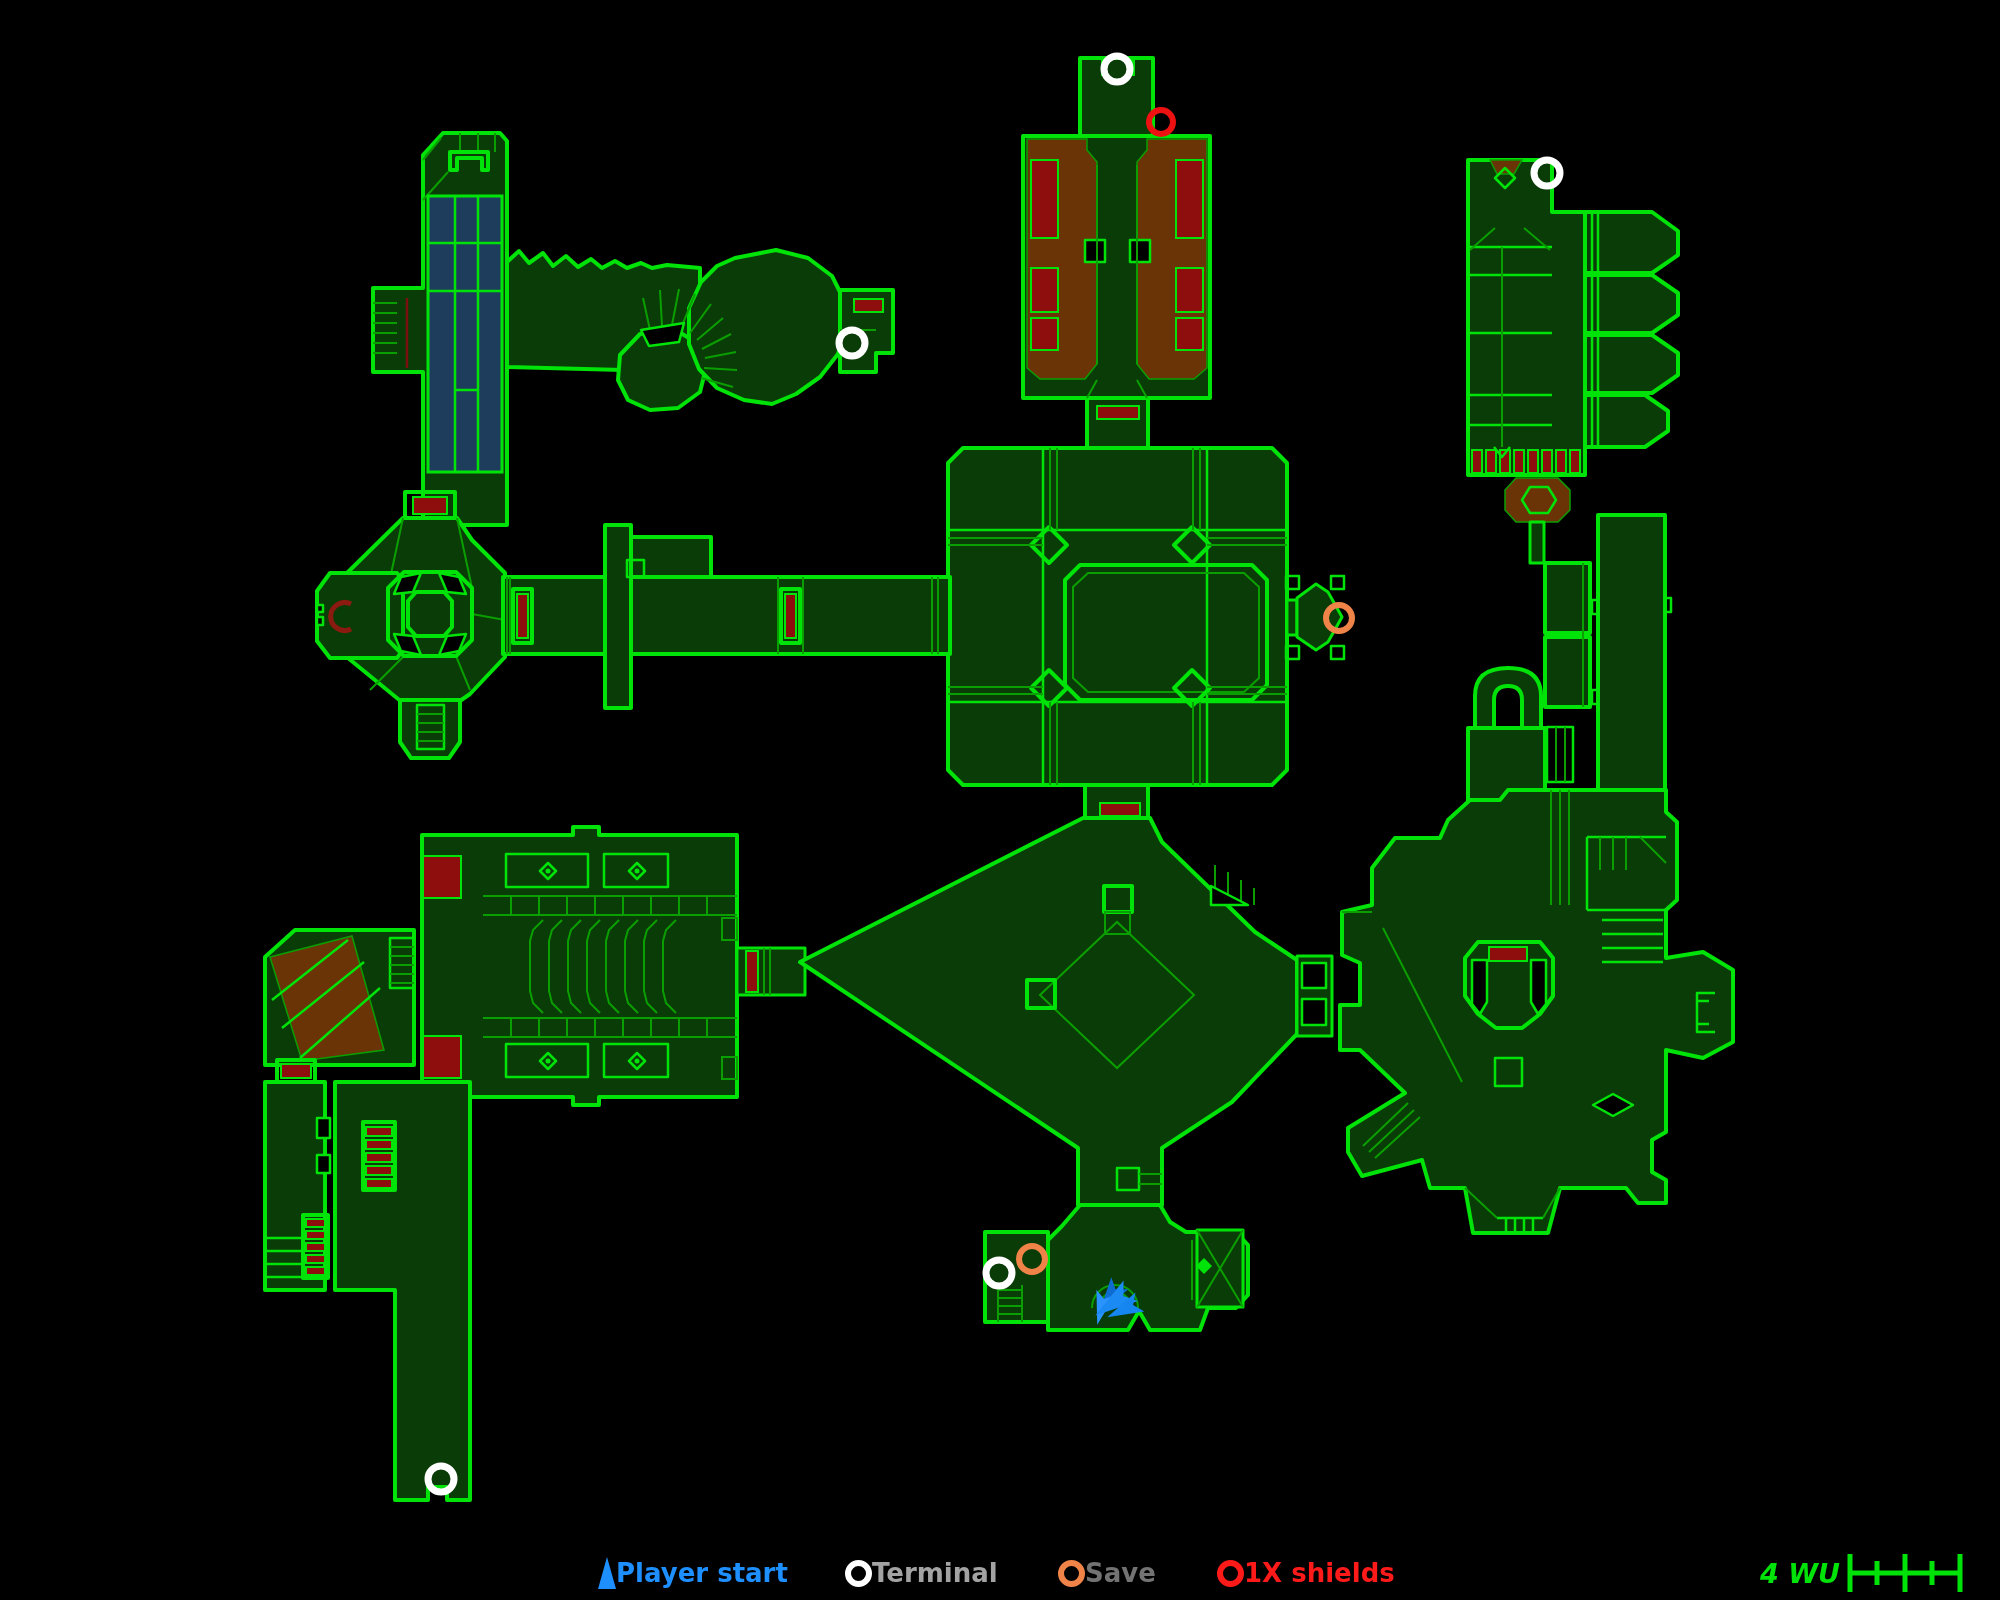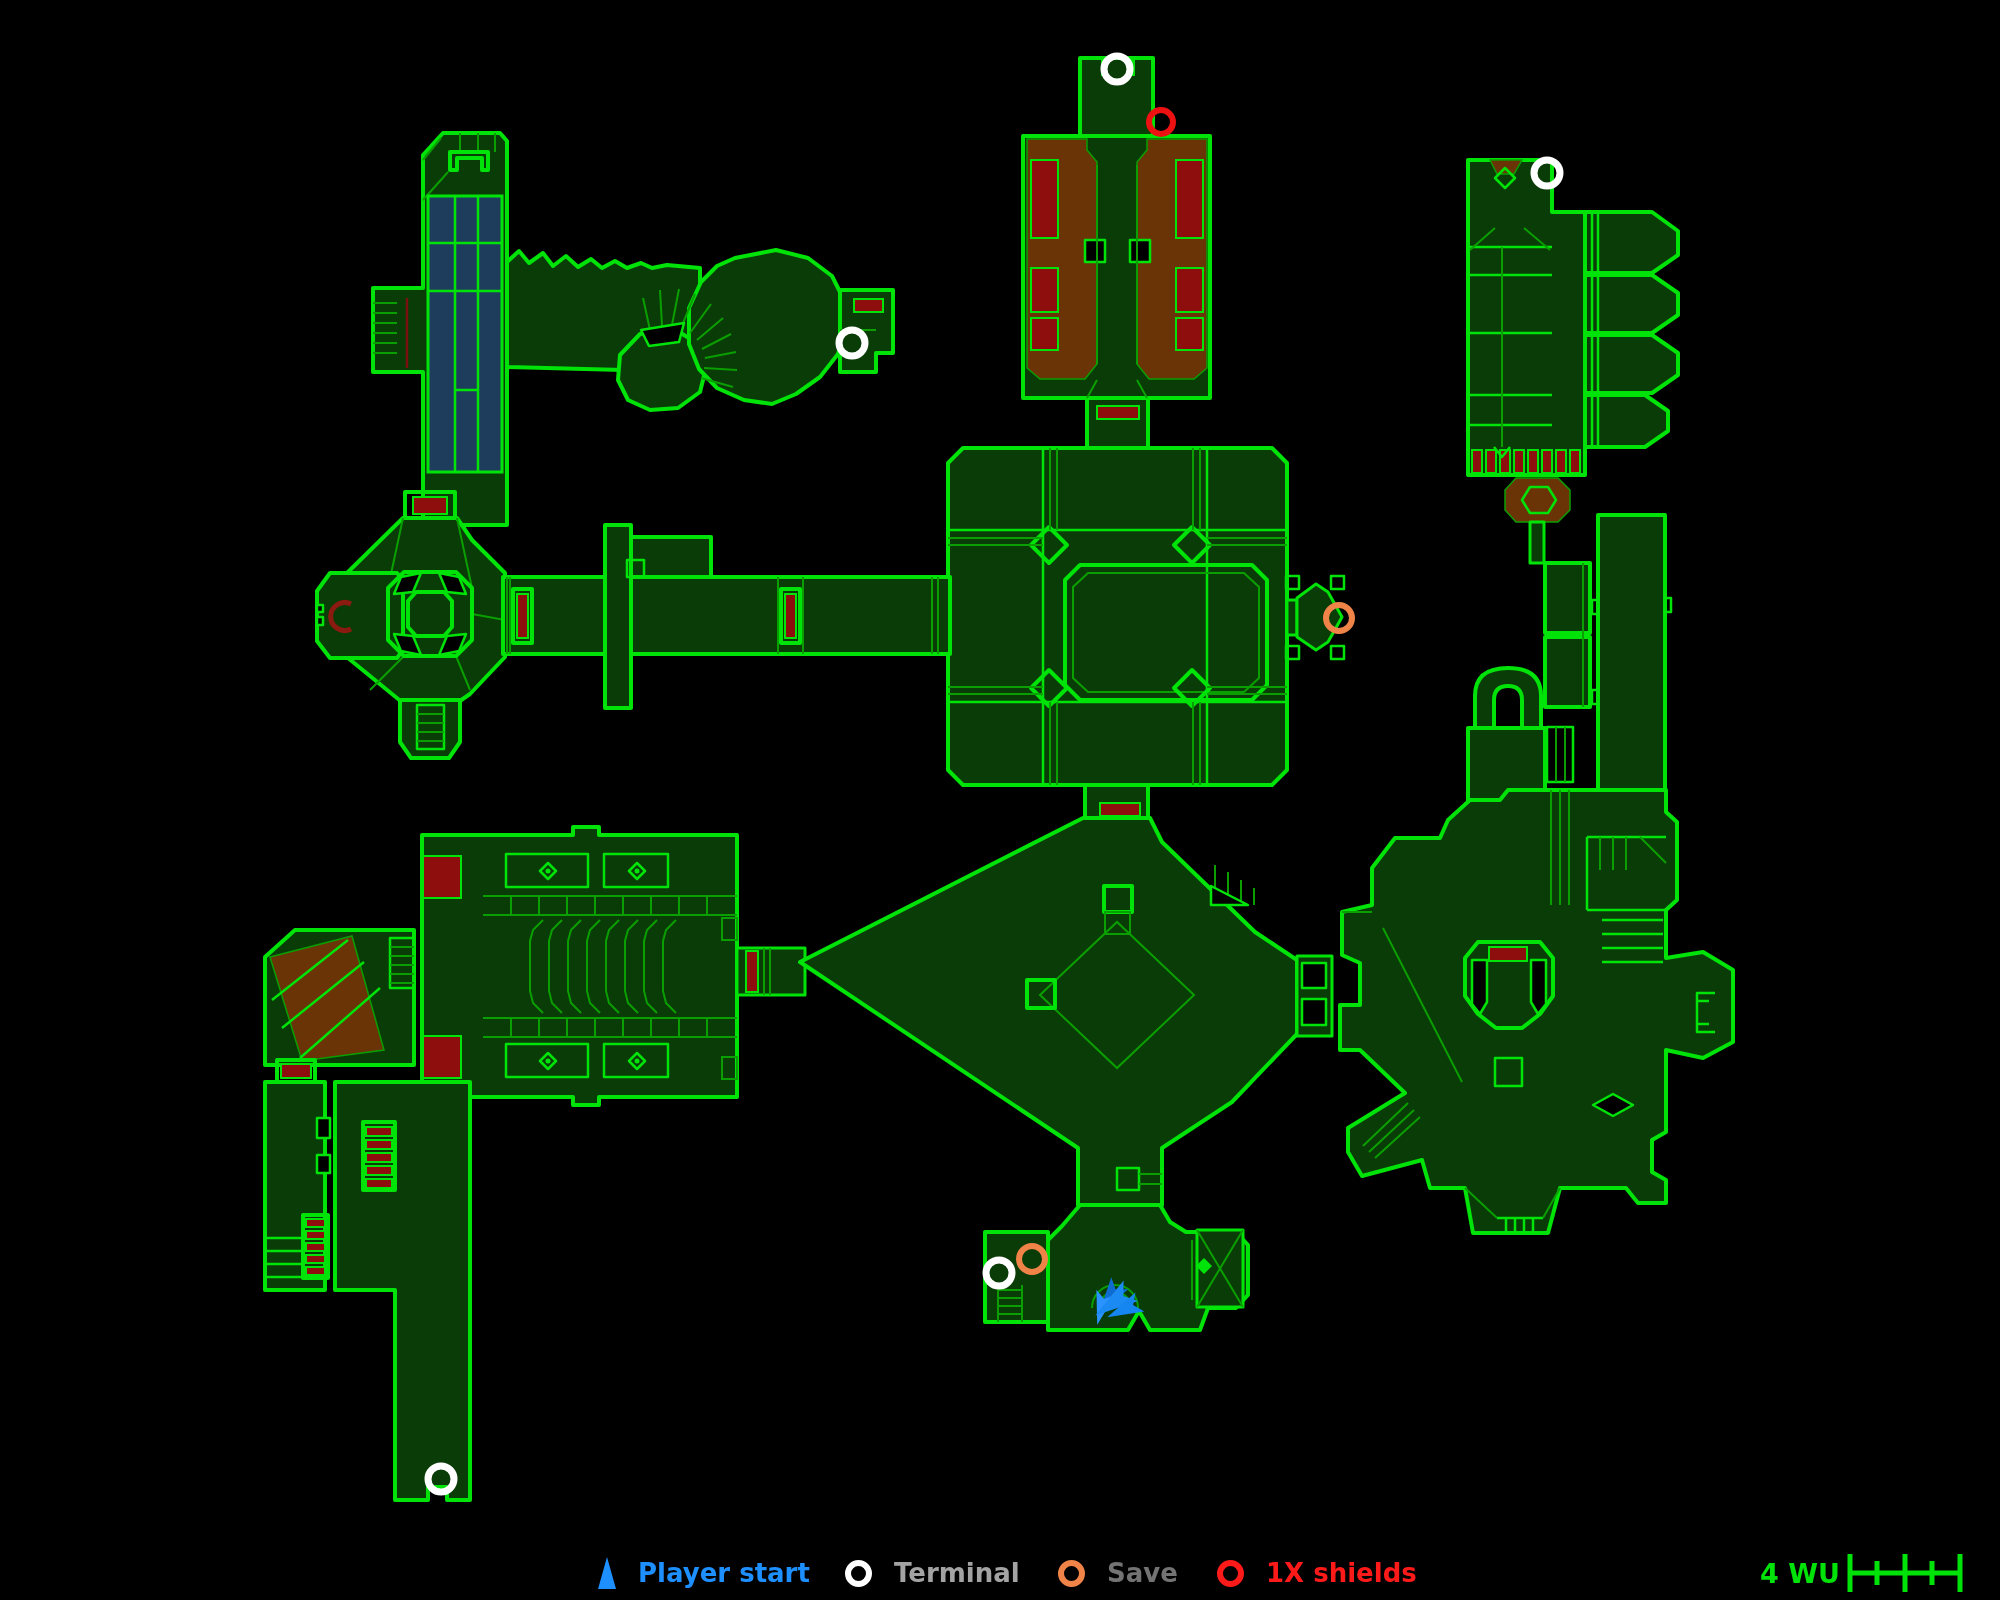--- a/index.html
+++ b/index.html
@@ -9,26 +9,26 @@
   
   .w   {stroke:#00e308;stroke-width:4;fill:#0a3c07;stroke-linejoin:round;}
   .w3  {stroke:#00e308;stroke-width:3;fill:#0a3c07;stroke-linejoin:round;}
   .lnb {stroke:#00e308;stroke-width:4;fill:none;stroke-linejoin:round;}
   .ln  {stroke:#00e308;stroke-width:2.5;fill:none;stroke-linejoin:round;}
   .dim {stroke:#0a9e00;stroke-width:2;fill:none;}
   .hz  {fill:#8e0d0d;stroke:#00e308;stroke-width:2;}
   .lava{fill:#6b3407;stroke:#0a9e00;stroke-width:1.5;}
   .blk {fill:#000;stroke:#00e308;stroke-width:2.5;stroke-linejoin:round;}
   
-  .legend-item{position:absolute;top:1550px;height:46px;display:flex;align-items:center;gap:22px;}
+  .legend-item{position:absolute;top:1550px;height:46px;display:flex;align-items:center;gap:0;}
   .legend-label{font-size:26px;font-weight:bold;white-space:nowrap;}
   .icon-ring{width:15px;height:15px;border-radius:50%;border:6px solid #fff;background:transparent;}
   .icon-arrow{width:0;height:0;border-left:9px solid transparent;border-right:9px solid transparent;
               border-bottom:32px solid #1e8fff;}
-  #scale-bar{position:absolute;top:1550px;left:1760px;height:46px;display:flex;align-items:center;gap:6px;}
+  #scale-bar{position:absolute;top:1550px;left:1760px;height:46px;display:flex;align-items:center;gap:6px;font-style:italic;}
   #scale-label{font-size:27px;font-weight:bold;color:#00e308;}
 </style>
 </head>
 <body>
 
 <svg id="map-canvas" width="2000" height="1600" viewBox="0 0 2000 1600">
   <defs>
     <g id="player-arrow">
       <path transform="rotate(215) scale(1.5)" fill="#0e6cd0" d="M0,-16 L7,8 L0,3 L-7,8 Z"></path>
       <path transform="translate(-10,10) rotate(195) scale(1.4)" fill="#2a93ff" d="M0,-16 L7,8 L0,3 L-7,8 Z"></path>

